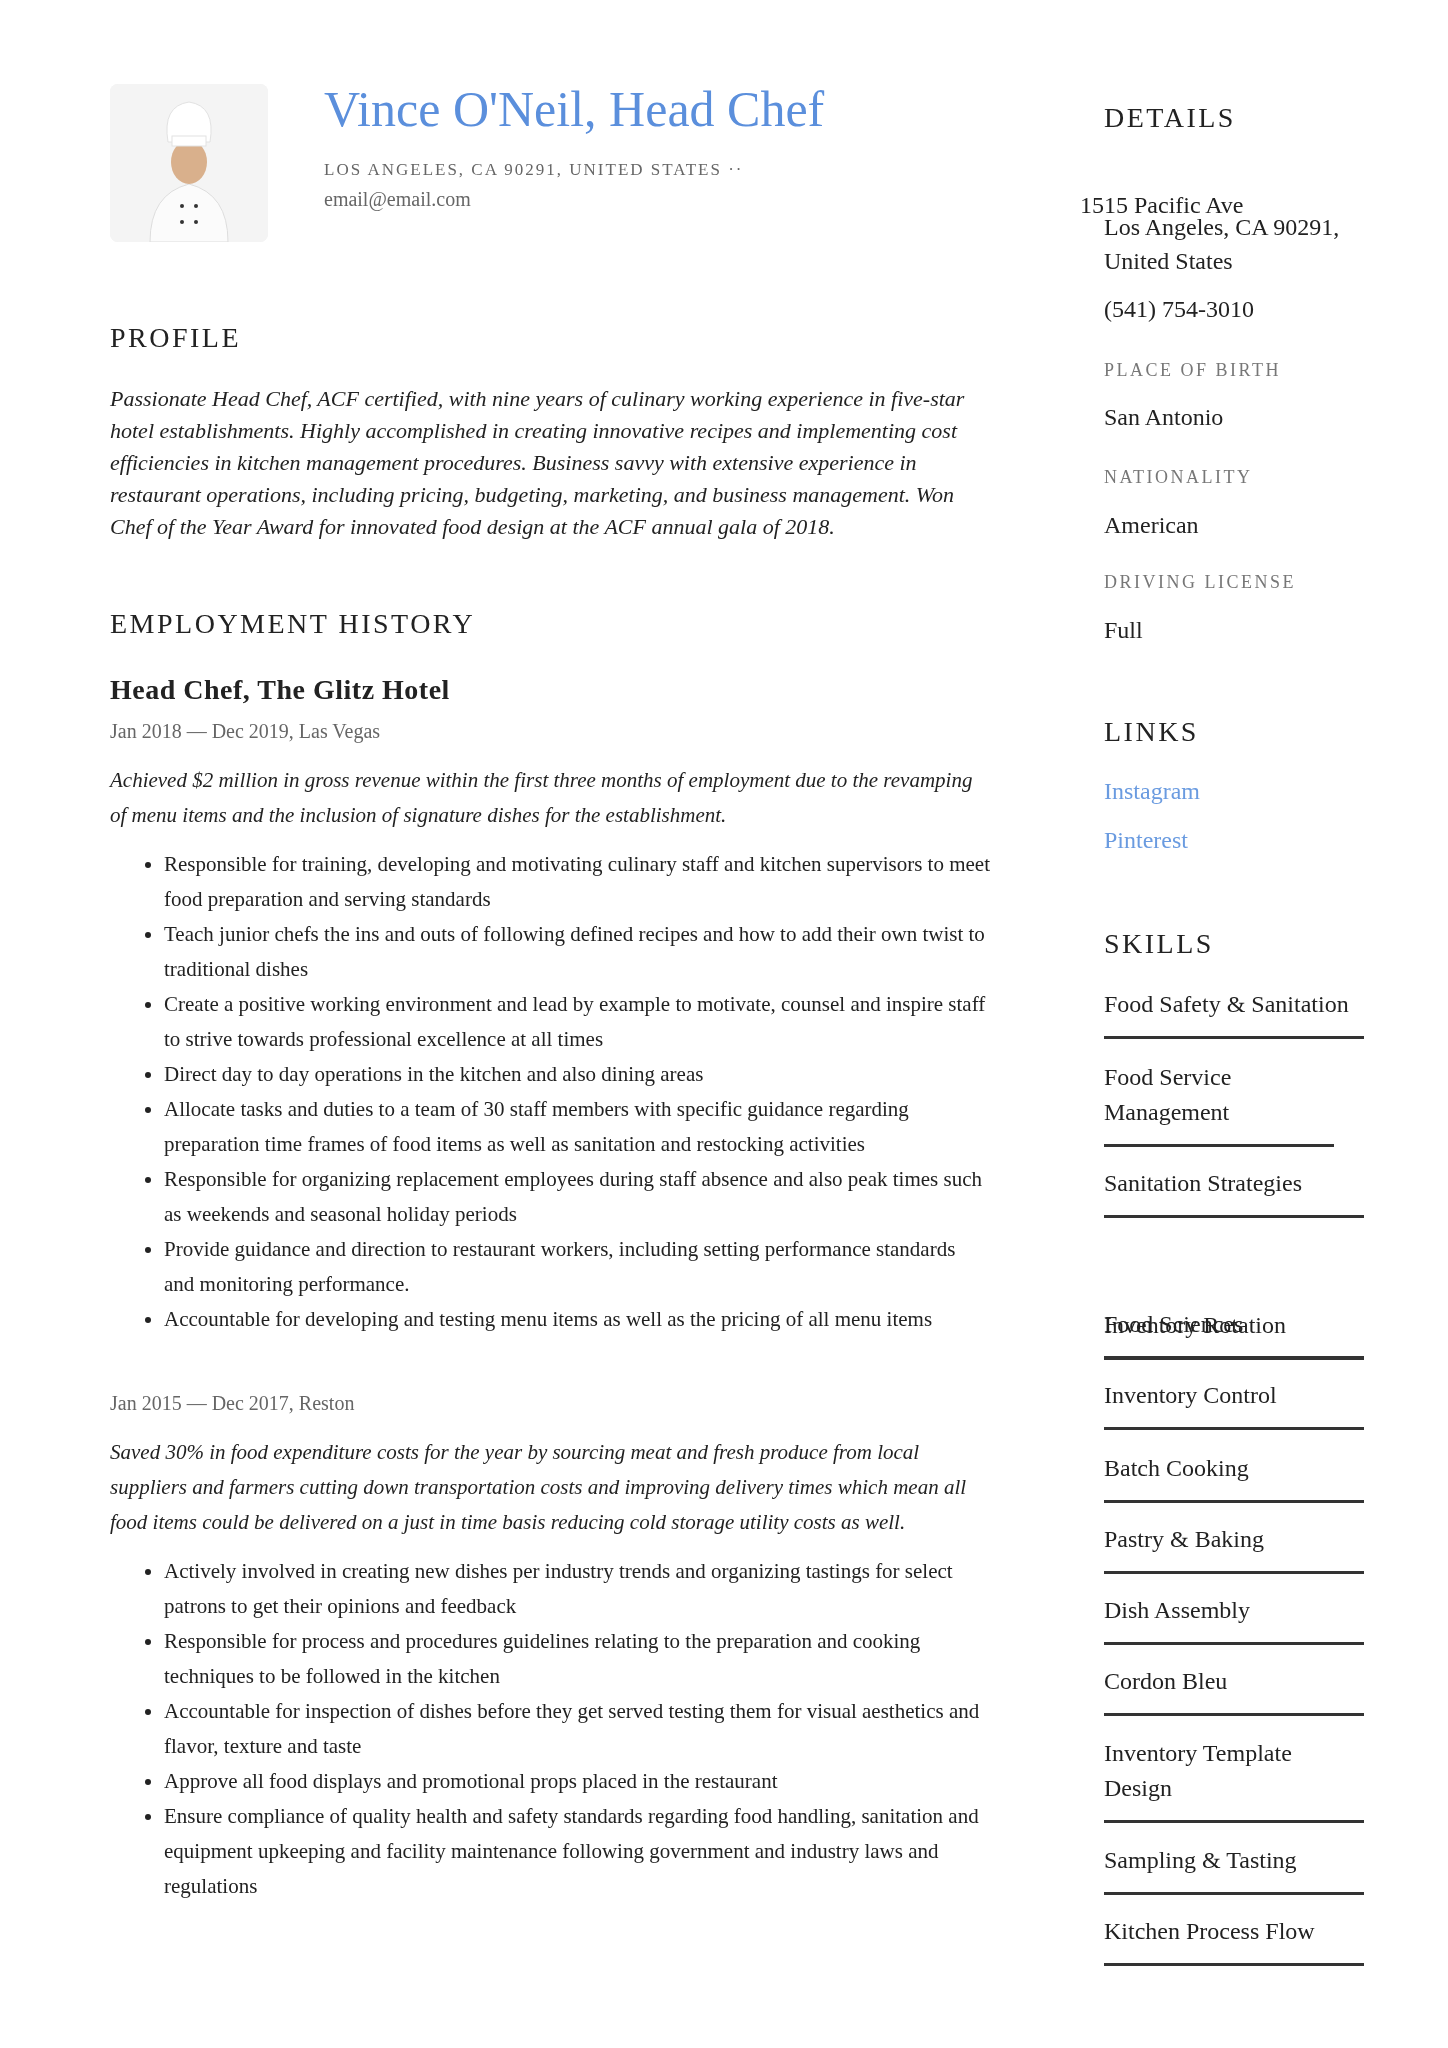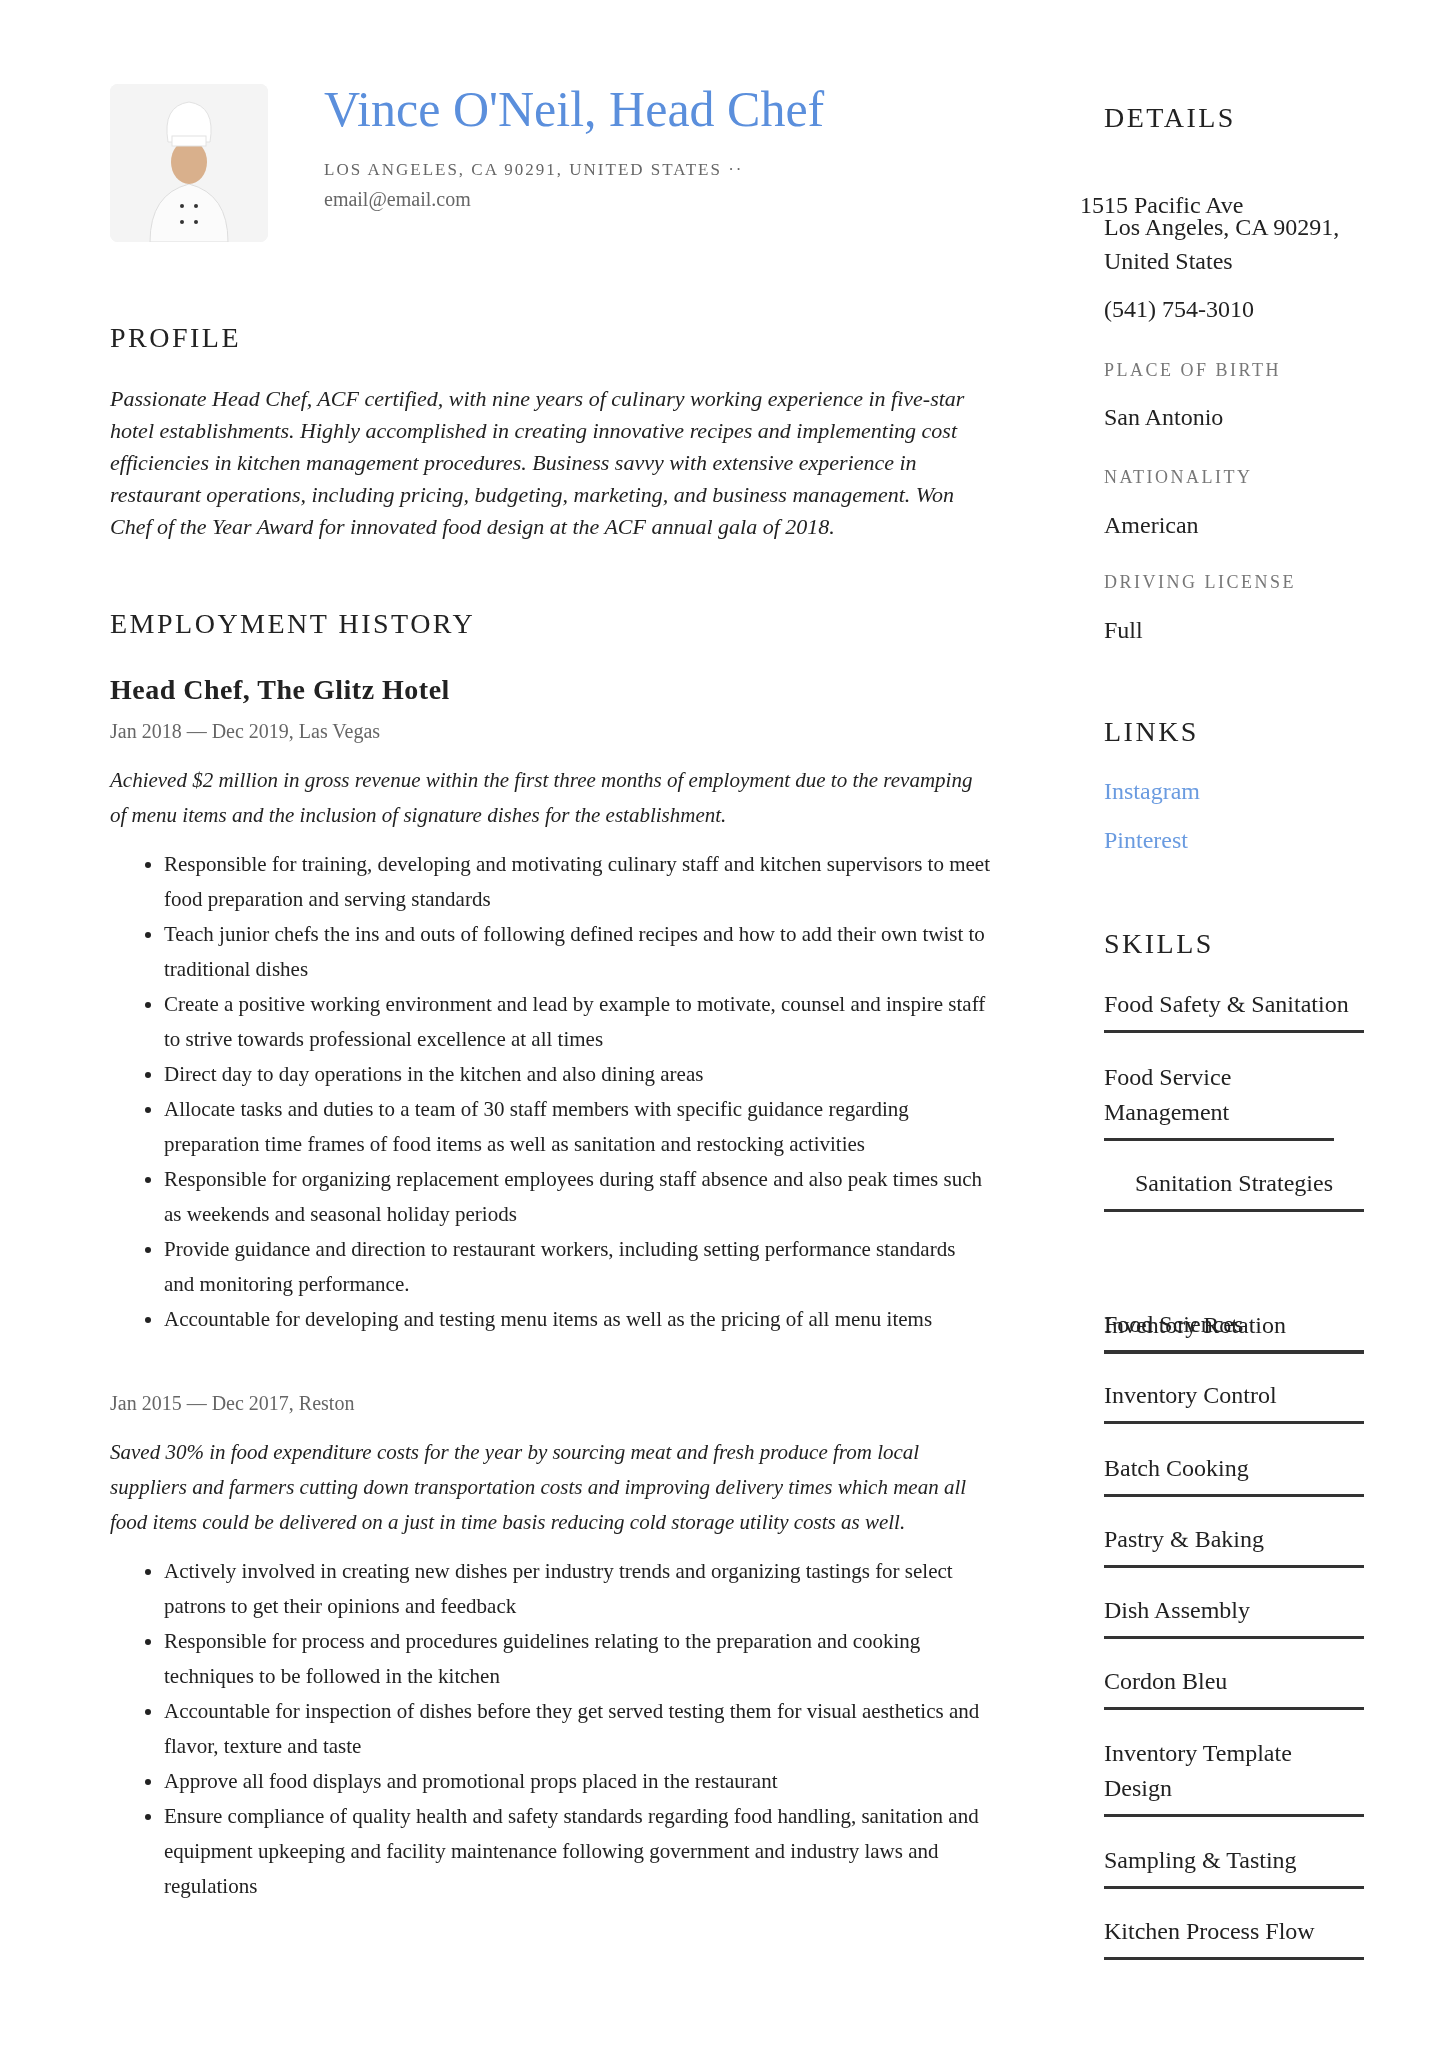--- a/index.html
+++ b/index.html
@@ -16,21 +16,21 @@
   .job-title { font-size:28px; font-weight:bold; color:#222; letter-spacing:0.5px; }
   .job-date { font-size:20px; color:#666; margin-top:14px; }
   .job-summary { font-size:21px; font-style:italic; line-height:35px; margin-top:20px; }
   .job ul { margin:14px 0 0 0; padding-left:54px; font-size:21px; line-height:35px; }
   .job li { padding-left:0; }
   .side-h { position:absolute; font-size:28px; letter-spacing:2.5px; color:#222; }
   .side-text { position:absolute; font-size:24px; line-height:34px; color:#222; }
   .side-label { position:absolute; font-size:18px; letter-spacing:2.5px; color:#777; }
   .link { position:absolute; font-size:24px; color:#6a9be0; text-decoration:none; }
   .skill { position:absolute; left:1104px; width:260px; font-size:24px; line-height:35px; color:#222;
-           border-bottom:3px solid #333; padding-bottom:8px; }
+           border-bottom:3px solid #333; padding-bottom:14px; }
 </style>
 </head>
 <body>
 
 <div class="photo">
   <svg width="158" height="158" viewBox="0 0 158 158">
     <rect width="158" height="158" fill="#f4f4f4"></rect>
     <path d="M40 158 Q40 110 79 100 Q118 110 118 158 Z" fill="#fbfbfb" stroke="#ddd"></path>
     <ellipse cx="79" cy="78" rx="18" ry="22" fill="#d9b08c"></ellipse>
     <path d="M58 58 Q52 22 79 18 Q106 22 100 58 Z" fill="#fff" stroke="#e2e2e2"></path>
@@ -89,21 +89,21 @@
 <div class="side-label" style="left:1104px;top:572px;">DRIVING LICENSE</div>
 <div class="side-text" style="left:1104px;top:613px;">Full</div>
 
 <div class="side-h" style="left:1104px;top:716px;">LINKS</div>
 <a class="link" style="left:1104px;top:778px;">Instagram</a>
 <a class="link" style="left:1104px;top:827px;">Pinterest</a>
 
 <div class="side-h" style="left:1104px;top:928px;">SKILLS</div>
 <div class="skill" style="top:987px;">Food Safety &amp; Sanitation</div>
 <div class="skill" style="top:1060px;width:230px;"><span>Food Service Management</span></div>
-<div class="skill" style="top:1166px;text-align:center;">Sanitation Strategies</div>
+<div class="skill" style="top:1166px;">Sanitation Strategies</div>
 <div class="skill" style="top:1308px;">Inventory Rotation</div>
 <div class="skill" style="top:1307px;">Food Sciences</div>
 <div class="skill" style="top:1378px;">Inventory Control</div>
 <div class="skill" style="top:1451px;">Batch Cooking</div>
 <div class="skill" style="top:1522px;">Pastry &amp; Baking</div>
 <div class="skill" style="top:1593px;">Dish Assembly</div>
 <div class="skill" style="top:1664px;">Cordon Bleu</div>
 <div class="skill" style="top:1736px;">Inventory Template Design</div>
 <div class="skill" style="top:1843px;">Sampling &amp; Tasting</div>
 <div class="skill" style="top:1914px;">Kitchen Process Flow</div>

